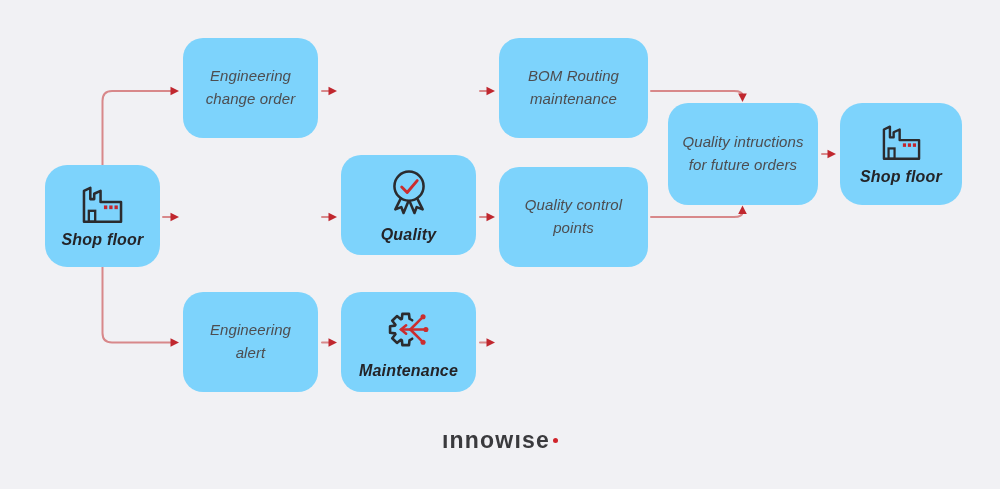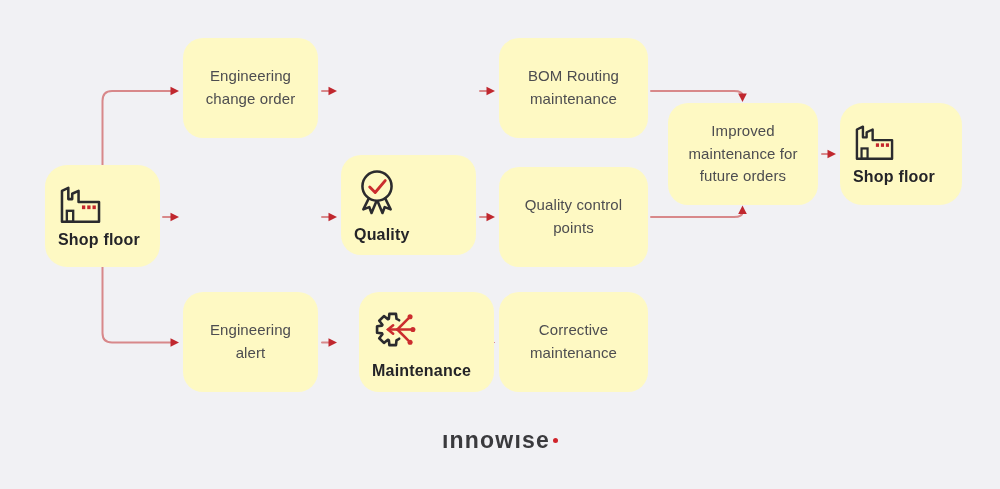--- a/index.html
+++ b/index.html
@@ -2,38 +2,38 @@
 <html><head>
 <meta charset="utf-8">
 <style>
   html,body{margin:0;padding:0;background:#f1f1f4;}
   .canvas{
     position:relative;width:1000px;height:489px;background:#f1f1f4;
     overflow:hidden;font-family:"Liberation Sans","DejaVu Sans",sans-serif;
   }
   .arrows{position:absolute;left:0;top:0;}
   .card{
-    position:absolute;background:#fef9c3;border-radius:20px;
-    display:flex;flex-direction:column;align-items:flex-start;justify-content:center;
-    text-align:center;box-sizing:border-box;padding:10px 13px;
+    position:absolute;background:#7dd3fc;border-radius:20px;
+    display:flex;flex-direction:column;align-items:center;justify-content:center;
+    text-align:center;box-sizing:border-box;padding:10px 13px;font-style:italic;
   }
   .card .txt{font-size:15px;color:#4d4d50;line-height:1.52;letter-spacing:.1px;}
   .card .blabel{font-size:16px;font-weight:700;color:#242428;letter-spacing:.2px;margin-top:8px;}
   .icon{display:flex;align-items:center;justify-content:center;}
 
   
   .b-src{left:45px;top:165px;width:115px;height:102px;border-radius:22px;}
   .b-eco{left:183px;top:38px;width:135px;height:100px;}
   .b-plm{left:341px;top:38px;width:135px;height:100px;}
   .b-bom{left:499px;top:38px;width:149px;height:100px;}
   .b-qal{left:183px;top:167px;width:135px;height:100px;}
   .b-qua{left:341px;top:155px;width:135px;height:100px;}
   .b-qcp{left:499px;top:167px;width:149px;height:100px;}
   .b-mal{left:183px;top:292px;width:135px;height:100px;}
-  .b-mnt{left:359px;top:292px;width:135px;height:100px;}
+  .b-mnt{left:341px;top:292px;width:135px;height:100px;}
   .b-cor{left:499px;top:292px;width:149px;height:100px;}
   .b-imp{left:668px;top:103px;width:150px;height:102px;}
   .b-dst{left:840px;top:103px;width:122px;height:102px;border-radius:22px;}
 
   .logo{position:absolute;left:0;top:429px;width:100%;display:flex;justify-content:center;}
   .logo-inner{display:flex;align-items:center;}
   .logo-text{font-size:23px;font-weight:700;color:#3a3a3d;letter-spacing:1.2px;line-height:1;}
   .logo-dot{width:5px;height:5px;border-radius:50%;background:#d0242b;margin:0 0 0 3px;}
 </style>
 </head>
@@ -133,26 +133,23 @@
         <g fill="#cb2d2e">
           <circle cx="43.5" cy="26" r="2.7"></circle>
           <circle cx="40.5" cy="12.5" r="2.7"></circle>
           <circle cx="40.5" cy="39.5" r="2.7"></circle>
         </g>
       </svg>
     </span>
     <div class="blabel">Maintenance</div>
   </div>
 
-  <div class="card b-cor">
-    <div class="txt">Corrective maintenance</div>
-  </div>
 
   <div class="card b-imp">
-    <div class="txt">Improved maintenance for future orders</div>
+    <div class="txt">Quality intructions for future orders</div>
   </div>
 
   <div class="card b-dst">
     <span class="icon">
       <svg width="43" height="37" viewBox="0 0 46 40" fill="none">
         <path d="M4 38.7 V7 L10.5 4 V15.5 H14.5 V10 L21 7 V18.5 H42 V38.7 Z" stroke="#2b2b2e" stroke-width="2.6" stroke-linejoin="round"></path>
         <rect x="9" y="27.5" width="6.5" height="11.2" stroke="#2b2b2e" stroke-width="2.4"></rect>
         <rect x="24.5" y="22" width="3.4" height="3.8" fill="#c4262d"></rect>
         <rect x="29.9" y="22" width="3.4" height="3.8" fill="#c4262d"></rect>
         <rect x="35.3" y="22" width="3.4" height="3.8" fill="#c4262d"></rect>

